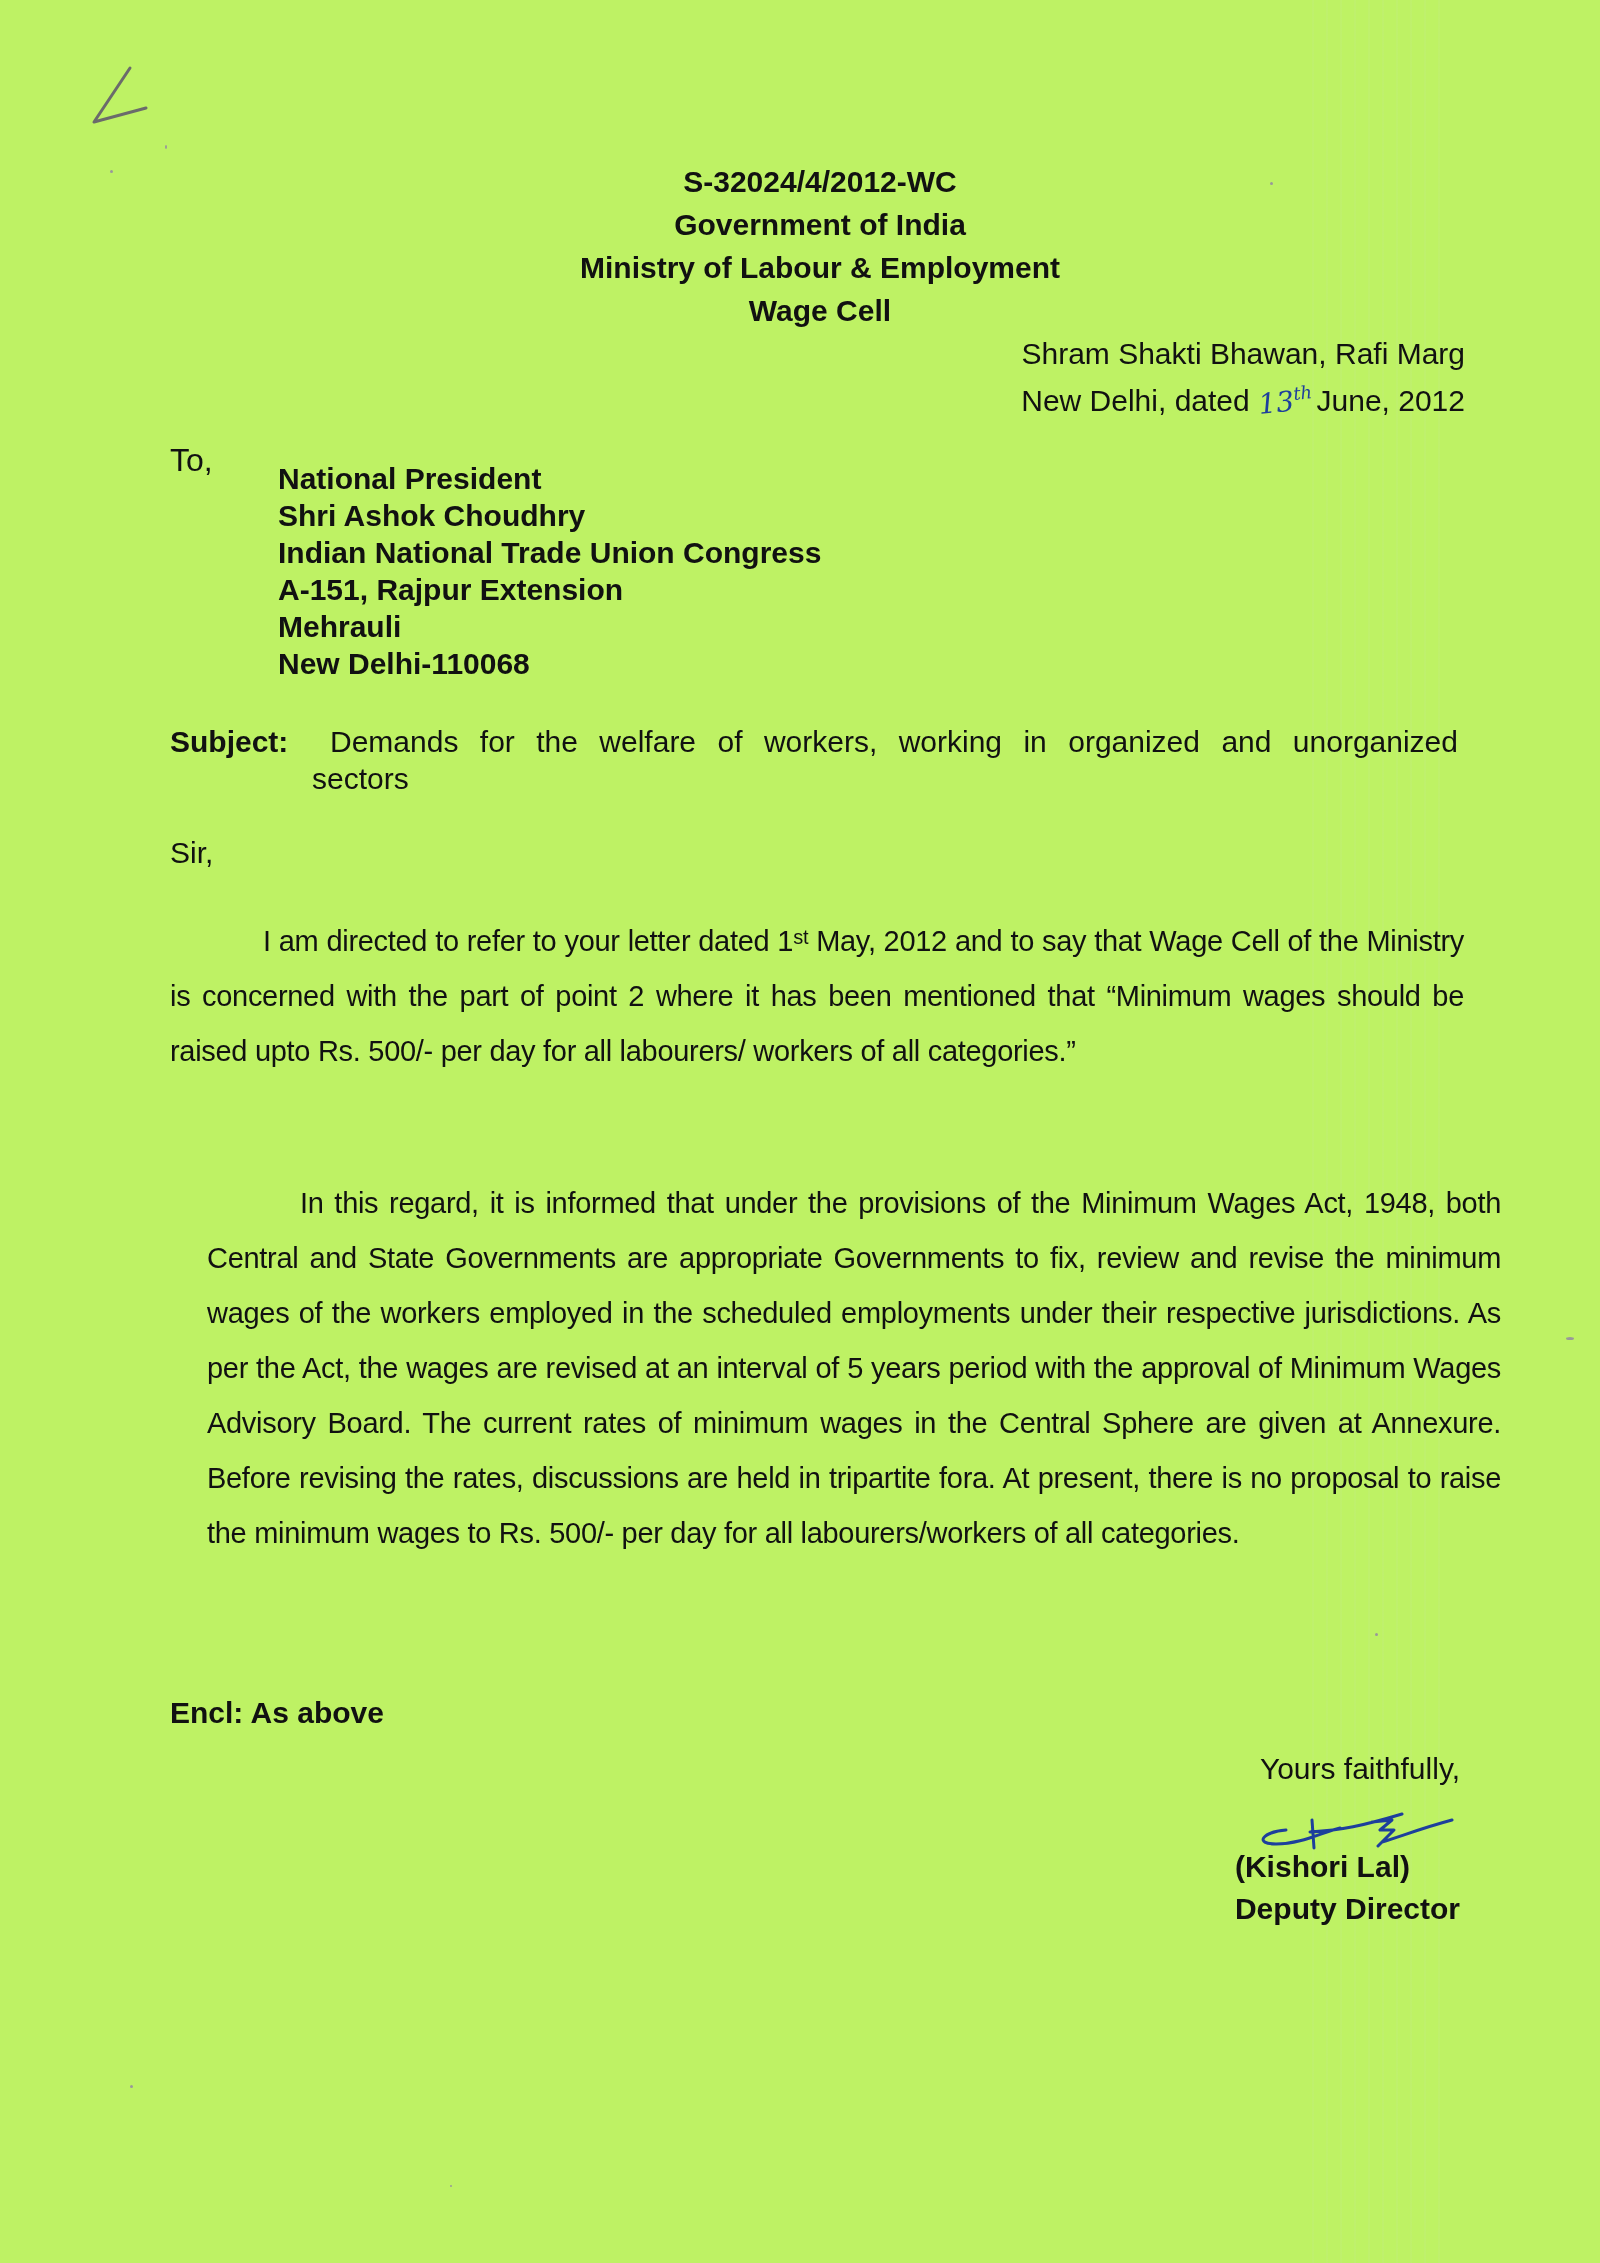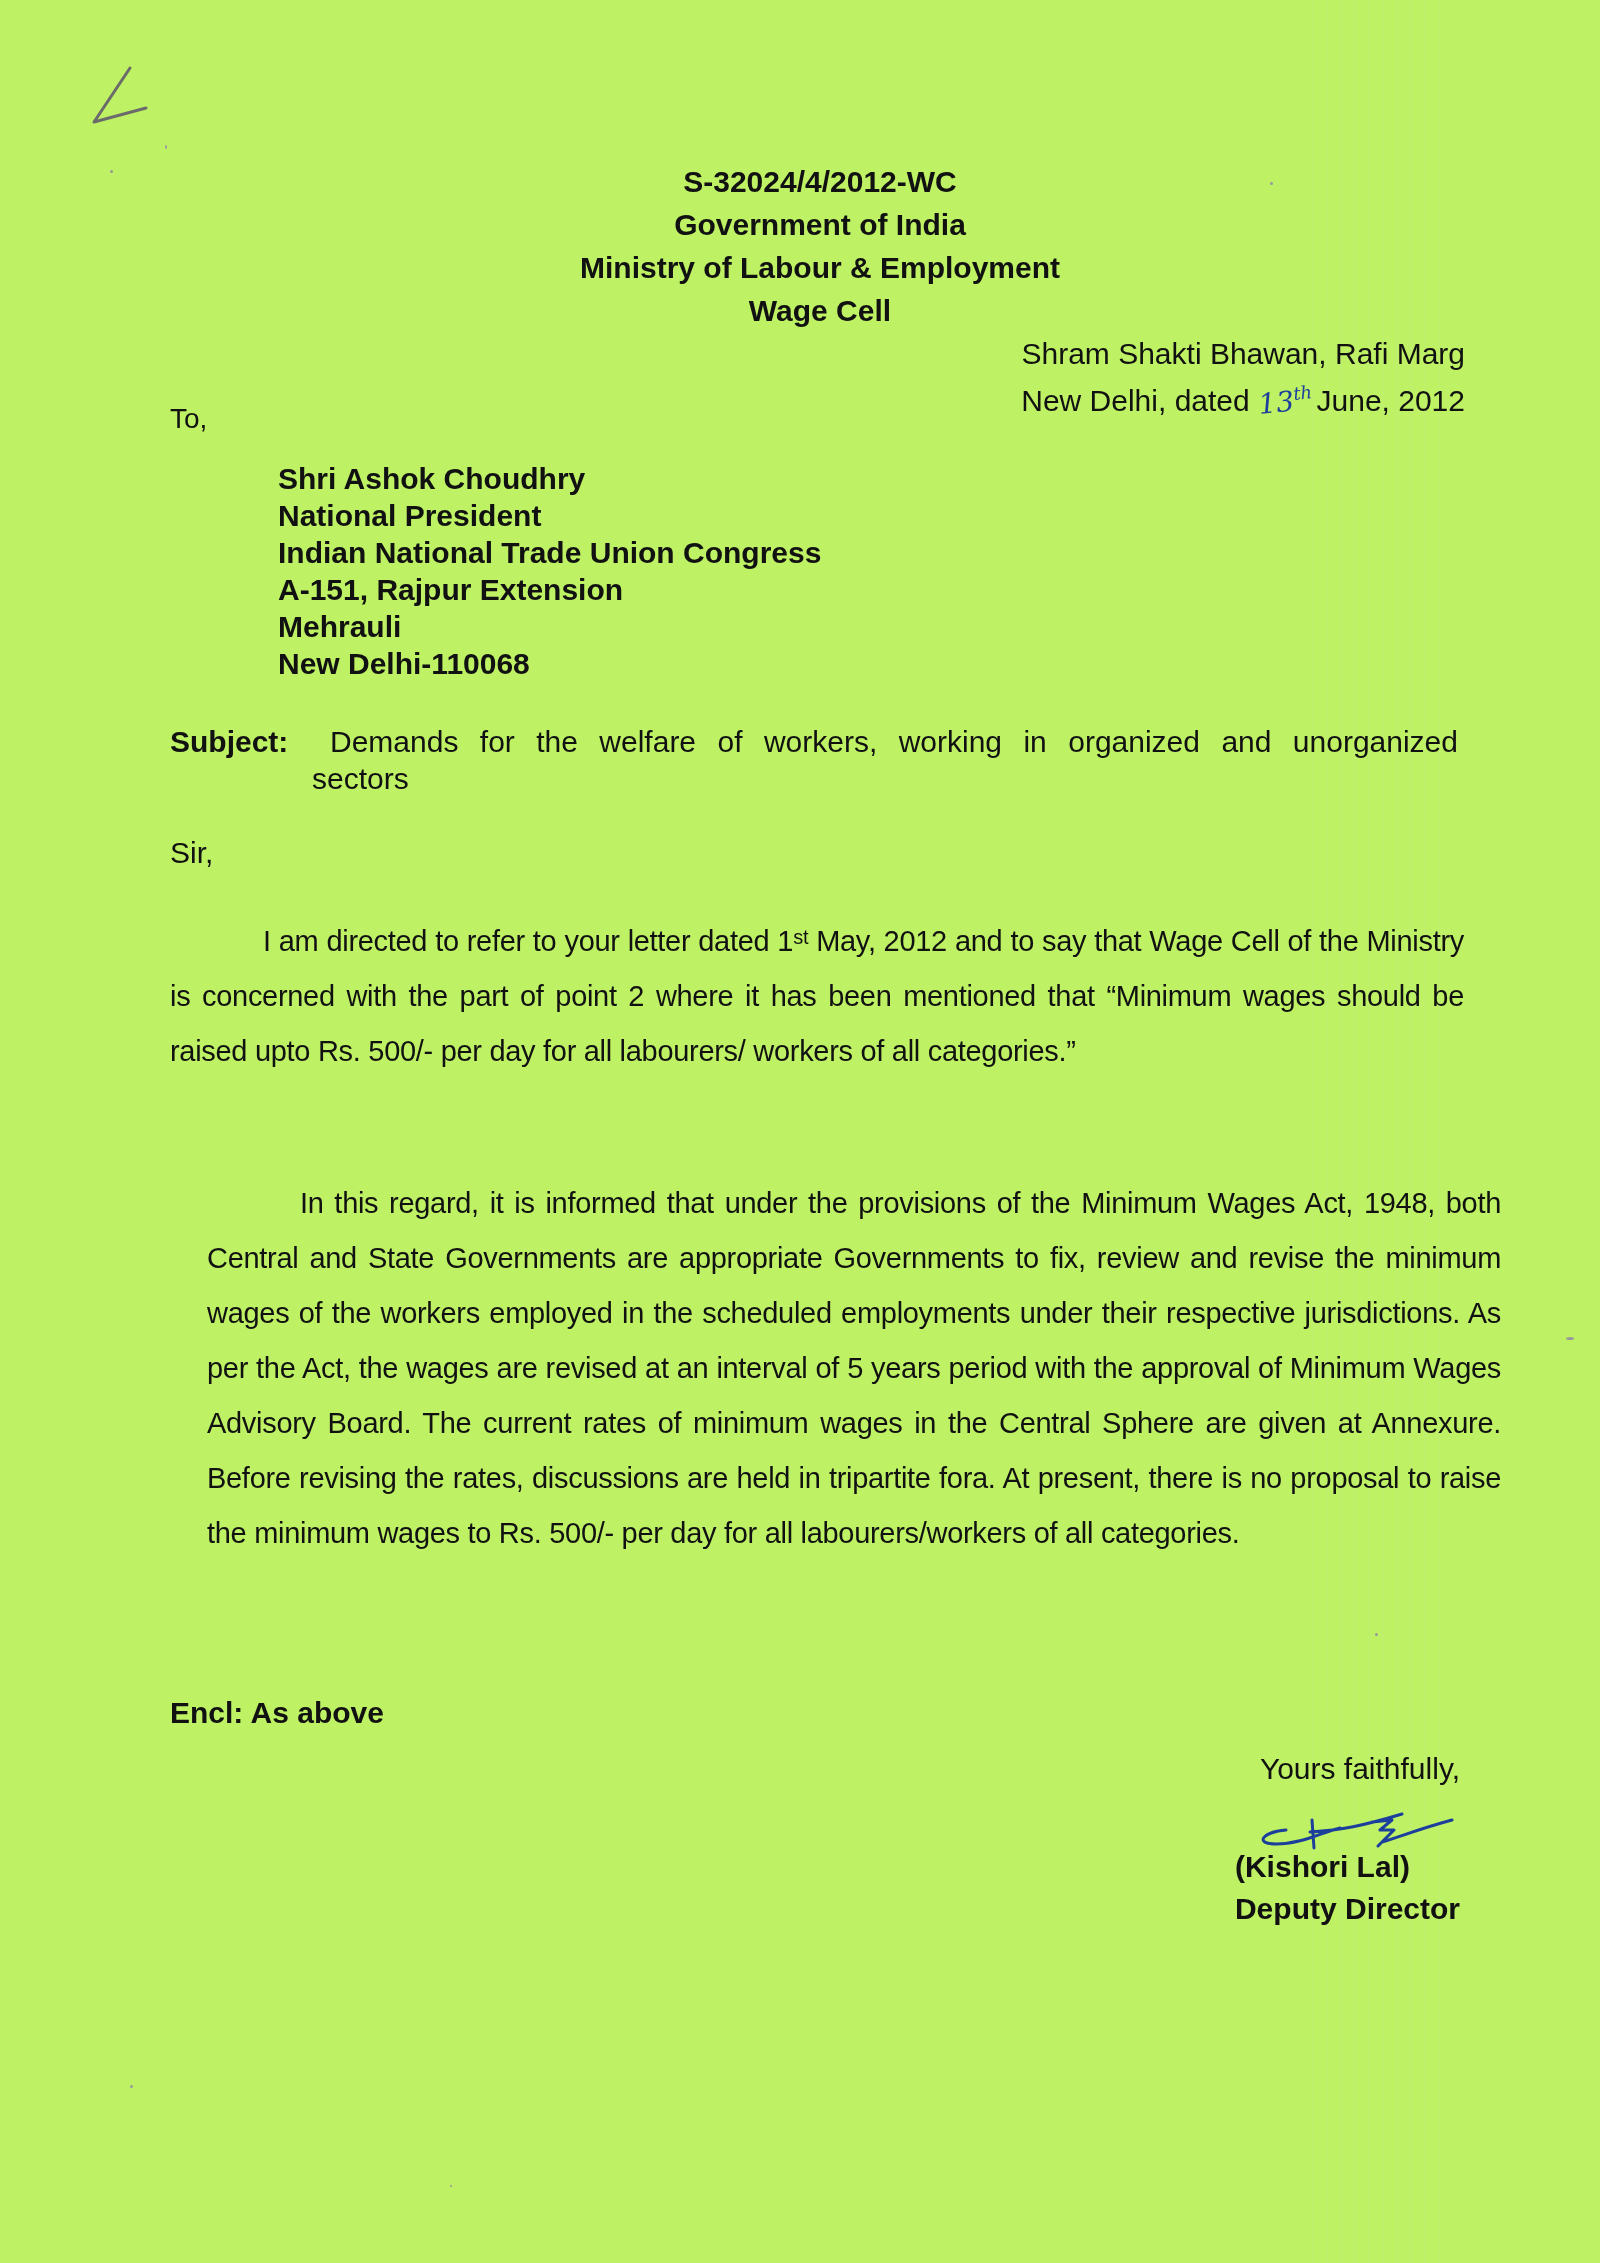--- a/index.html
+++ b/index.html
@@ -10,21 +10,21 @@
 
     .mark { position: absolute; left: 80px; top: 60px; }
 
     .ref-block { position: absolute; left: 0; width: 1640px; top: 160px; text-align: center; font-weight: bold; font-size: 30px; line-height: 43px; }
     .ref-block div { margin: 0; }
 
     .address-right { position: absolute; right: 135px; top: 333px; text-align: right; font-size: 30px; line-height: 41px; }
     .hand-date { color: #1d3f9c; font-family: "DejaVu Serif", serif; font-style: italic; font-size: 28px; display: inline-block; margin-right: 4px; transform: rotate(-6deg); }
     .hand-date sup { font-size: 18px; }
 
-    .to-label { left: 170px; top: 403px; font-size: 28px; }
+    .to-label { left: 170px; top: 442px; font-size: 32px; }
     .recipient { position: absolute; left: 278px; top: 460px; font-weight: bold; font-size: 30px; line-height: 37px; }
 
     .subject { position: absolute; left: 170px; top: 722px; width: 1294px; font-size: 30px; line-height: 40px; }
     .subject-label { font-weight: bold; display: inline-block; width: 160px; }
     .subject-text { text-align: justify; text-align-last: justify; display: inline-block; width: 1128px; vertical-align: top; }
     .subject-cont { position: absolute; left: 312px; top: 762px; font-size: 30px; }
 
     .salutation { left: 170px; top: 836px; font-size: 30px; }
 
     .para { position: absolute; left: 170px; width: 1294px; font-size: 29px; line-height: 55px; text-align: justify; letter-spacing: -0.3px; }
@@ -63,22 +63,22 @@
   <div class="address-right">
     <div>Shram Shakti Bhawan, Rafi Marg</div>
     <div>
       <span>New Delhi, dated</span>
       <span class="hand-date"><span>13</span><sup>th</sup></span><span>June, 2012</span>
     </div>
   </div>
 
   <div class="abs to-label">To,</div>
   <div class="recipient">
+    <div>National President</div>
     <div>Shri Ashok Choudhry</div>
-    <div>National President</div>
     <div>Indian National Trade Union Congress</div>
     <div>A-151, Rajpur Extension</div>
     <div>Mehrauli</div>
     <div>New Delhi-110068</div>
   </div>
 
   <div class="subject">
     <span class="subject-label">Subject:</span><span class="subject-text">Demands for the welfare of workers, working in organized and unorganized</span>
   </div>
   <div class="subject-cont">sectors</div>

